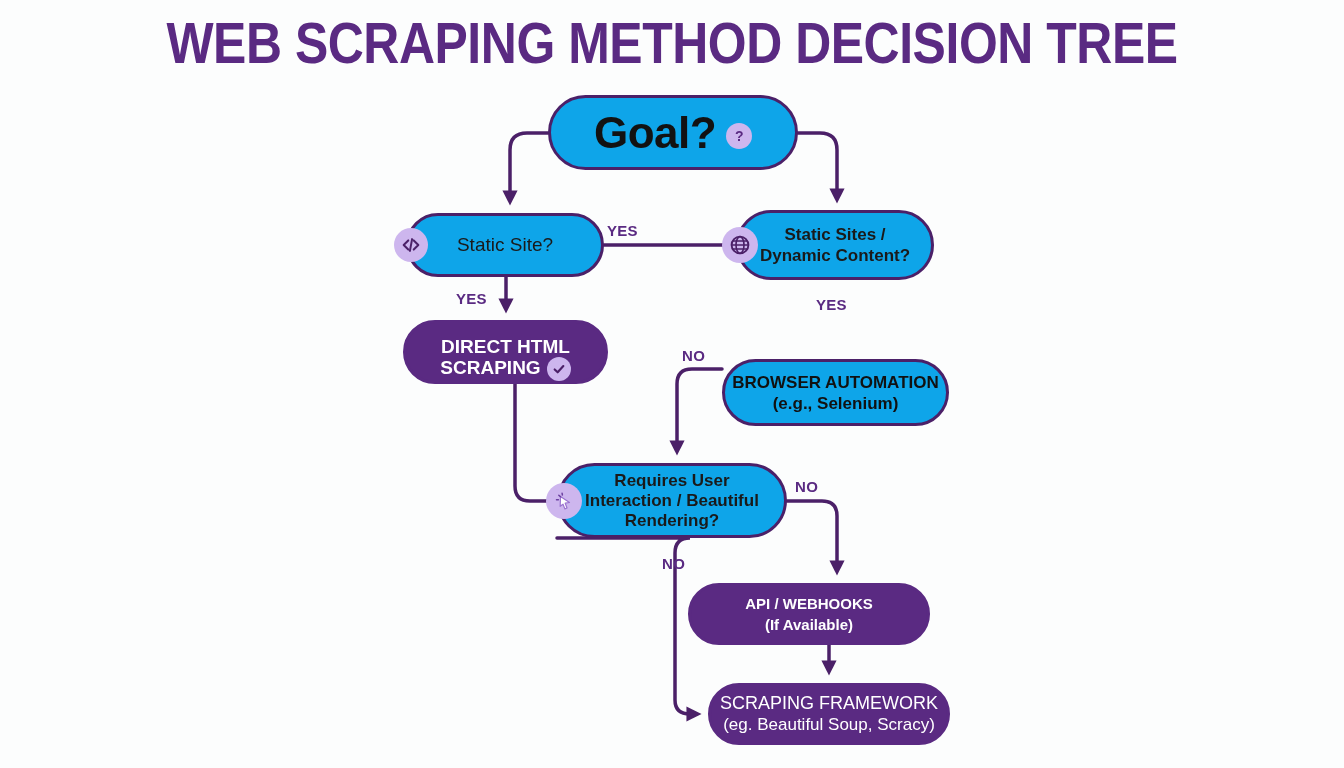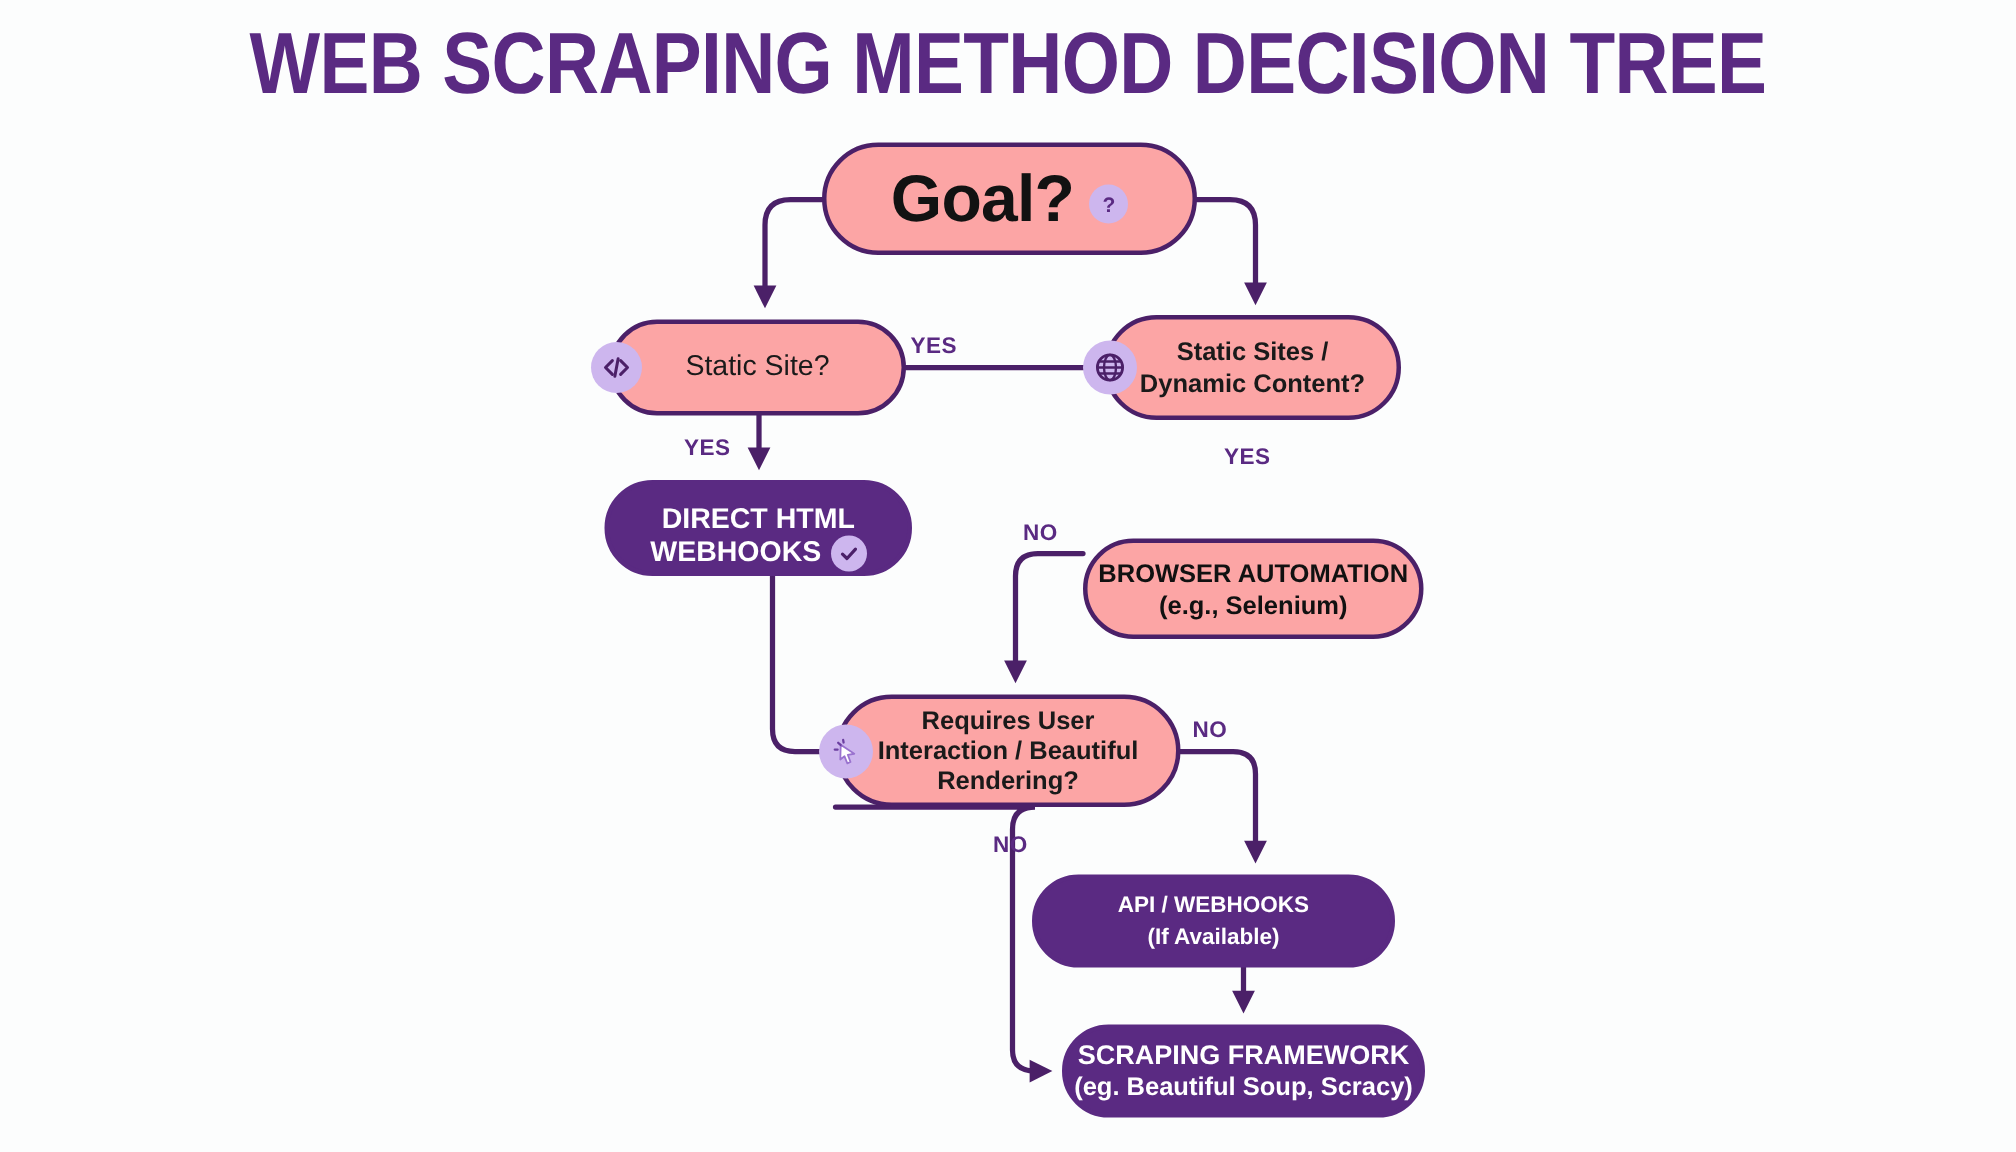--- a/index.html
+++ b/index.html
@@ -33,21 +33,21 @@
   .node{
     position:absolute;
     box-sizing:border-box;
     display:flex;align-items:center;justify-content:center;
     text-align:center;
     z-index:3;
   }
   .node .txt{display:block;width:100%;}
 
   .node.outline{
-    background:#fca5a5;
+    background:#0ea5e9;
     border:3px solid #4b2068;
   }
   .node.filled{
     background:#5a2a82;
     border:3px solid #5a2a82;
     color:#ffffff;
   }
 
   
   #n-goal{
@@ -85,21 +85,21 @@
     font-size:17px;font-weight:bold;color:#1a1a1a;line-height:20px;
   }
   #n-api{
     left:688px;top:583px;width:242px;height:62px;
     border-radius:32px;
     font-size:15px;font-weight:bold;line-height:21px;
   }
   #n-scraping{
     left:708px;top:683px;width:242px;height:62px;
     border-radius:32px;
-    font-size:18px;font-weight:bold;line-height:21px;
+    font-size:18px;font-weight:normal;line-height:21px;
   }
   #n-scraping .l2{font-size:17px;}
 
   
   .badge{
     position:absolute;border-radius:50%;
     background:#cdb6ee;
     display:flex;align-items:center;justify-content:center;
     z-index:5;
   }
@@ -196,21 +196,21 @@
     <svg width="24" height="24" viewBox="0 0 24 24" aria-hidden="true">
       <circle cx="12" cy="12" r="8.4" fill="none" stroke="#4b2068" stroke-width="1.9"></circle>
       <ellipse cx="12" cy="12" rx="4" ry="8.4" fill="none" stroke="#4b2068" stroke-width="1.6"></ellipse>
       <path d="M3.6 12 L20.4 12 M4.8 8 L19.2 8 M4.8 16 L19.2 16" fill="none" stroke="#4b2068" stroke-width="1.6"></path>
     </svg>
   </div>
 
   <div class="node filled" id="n-direct">
     <span class="txt">
       <span class="l1">DIRECT HTML</span><br>
-      <span class="l2">WEBHOOKS</span><span id="b-check">
+      <span class="l2">SCRAPING</span><span id="b-check">
           <svg width="16" height="16" viewBox="0 0 24 24" aria-hidden="true">
             <path d="M5.5 12.6 L10 17 L18.5 7.6" fill="none" stroke="#4b2068" stroke-width="3.2" stroke-linecap="round" stroke-linejoin="round"></path>
           </svg>
         </span>
     </span>
   </div>
 
   <div class="node outline" id="n-browser">
     <span class="txt">
       <span class="l1">BROWSER AUTOMATION</span><br>

